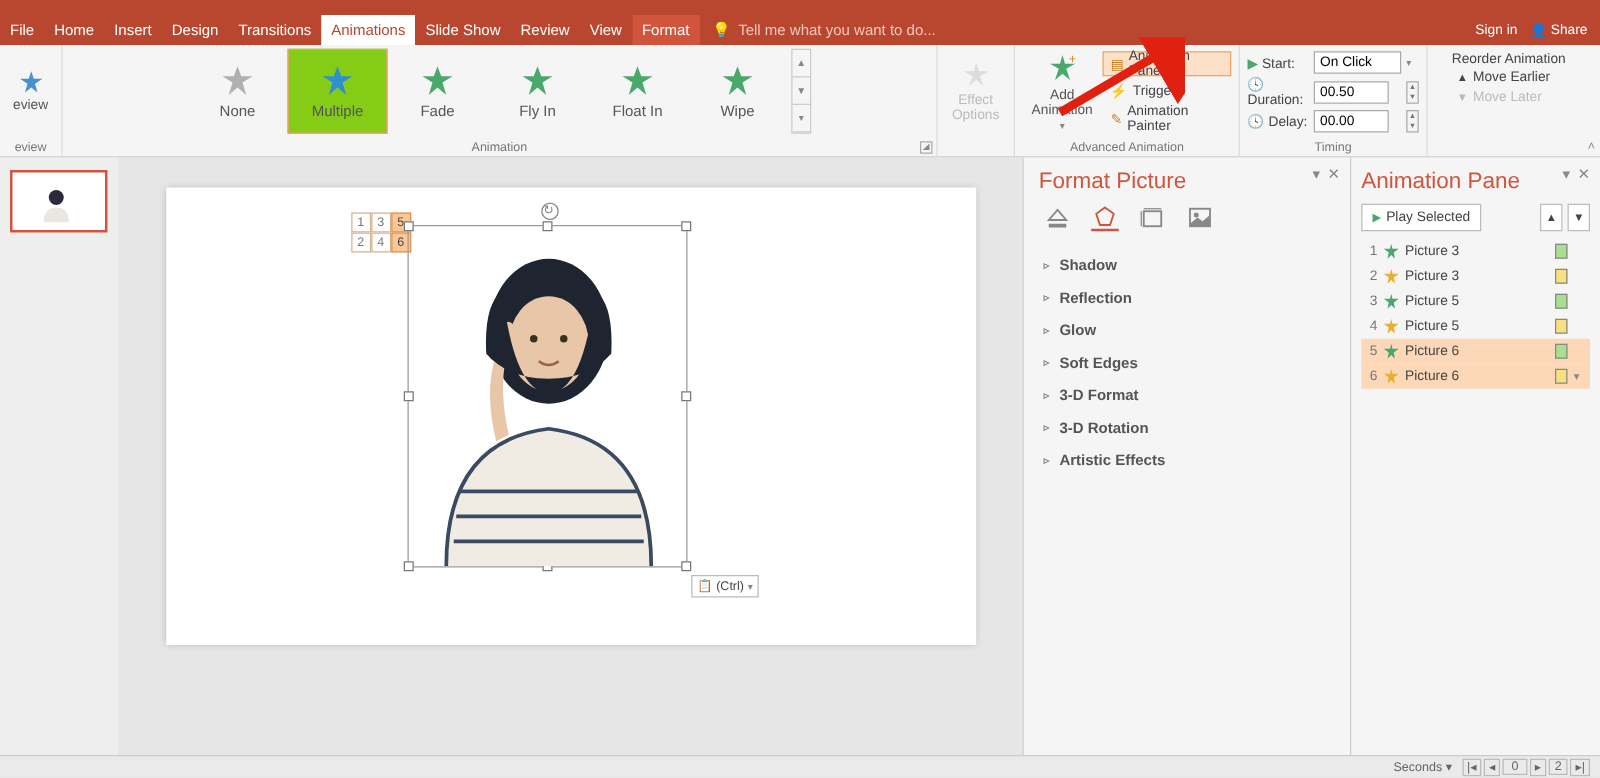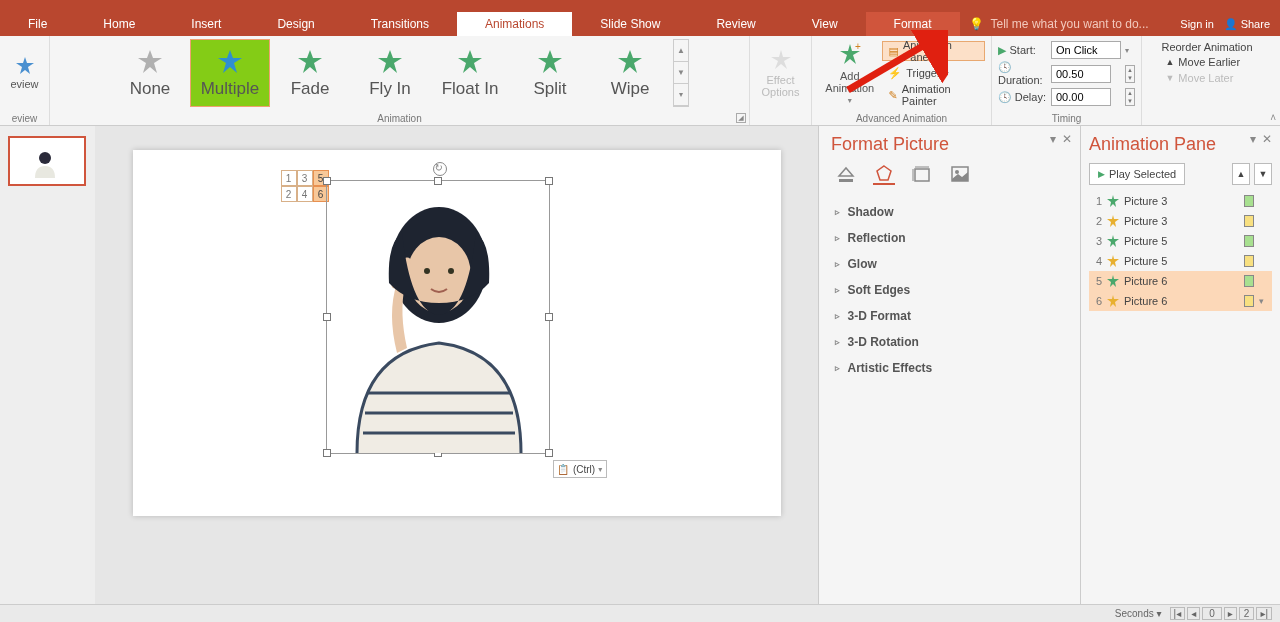--- a/index.html
+++ b/index.html
@@ -1,33 +1,33 @@
 <!DOCTYPE html>
 <html><head>
 <meta charset="utf-8">
 <style>
 * { margin:0; padding:0; box-sizing:border-box; font-family:"Segoe UI",Arial,sans-serif; }
 body { width:1280px; height:622px; background:#e6e6e6; overflow:hidden; font-size:11px; color:#444; position:relative; }
 .titlebar { height:12px; background:#b9472f; display:flex; justify-content:flex-end; align-items:center; padding:0 6px; color:#fff; font-size:11px; }
 .tabbar { height:24px; background:#b9472f; display:flex; align-items:stretch; color:#fff; position:relative; }
-.tab { padding:0 28px; display:flex; align-items:center; font-size:12px; cursor:pointer; }
+.tab { padding:0 8px; display:flex; align-items:center; font-size:12px; cursor:pointer; }
 .tab.active { background:#fff; color:#b9472f; }
 .tab.format { background:#d0553c; }
 .tellme { display:flex; align-items:center; color:#f3c9bd; padding-left:10px; font-size:12px; gap:6px; }
 .signin-wrap { position:absolute; right:10px; top:0; height:24px; display:flex; align-items:center; gap:10px; font-size:11px; }
 .ribbon { height:90px; background:#f5f5f5; border-bottom:1px solid #ccc; display:flex; position:relative; }
 .group { border-right:1px solid #ddd; padding:3px 6px 0 6px; display:flex; flex-direction:column; align-items:center; position:relative; }
 .group-label { position:absolute; bottom:1px; left:0; right:0; text-align:center; font-size:10px; color:#777; }
 .launcher { position:absolute; right:3px; bottom:2px; width:10px; height:10px; border:1px solid #aaa; font-size:7px; text-align:center; line-height:8px; color:#888; }
 .gal { display:flex; align-items:flex-start; gap:0; }
 .anim-item { width:80px; height:68px; display:flex; flex-direction:column; align-items:center; justify-content:center; gap:3px; cursor:pointer; border:1px solid transparent; }
 .anim-item.sel { border:1px solid #f0a070; background:#84cc16; }
 .star { width:28px; height:28px; position:relative; }
 .star svg { width:28px; height:28px; }
-.anim-label { font-size:17px; color:#555; }
+.anim-label { font-size:12px; color:#555; }
 .gal-scroll { width:16px; height:68px; display:flex; flex-direction:column; border:1px solid #ccc; margin-left:3px; }
 .gal-scroll div { flex:1; border-bottom:1px solid #ccc; display:flex; align-items:center; justify-content:center; font-size:8px; color:#888; }
 .bigbtn { width:60px; height:68px; display:flex; flex-direction:column; align-items:center; justify-content:center; gap:2px; text-align:center; font-size:11px; color:#555; cursor:pointer; }
 .bigbtn.disabled { color:#bbb; }
 .adv-right { display:flex; flex-direction:column; gap:2px; padding-top:2px; }
 .pillbtn { height:20px; padding:0 6px; display:flex; align-items:center; gap:4px; font-size:11px; border:1px solid transparent; cursor:pointer; }
 .pillbtn.pressed { background:#fce0c8; border:1px solid #e8a870; }
 .timing-grid { display:grid; grid-template-columns:auto 70px 10px; gap:2px 4px; padding-top:2px; font-size:11px; align-items:center; }
 .timing-grid input { width:60px; height:18px; font-size:11px; border:1px solid #aaa; padding:0 4px; }
 .spin { width:10px; height:18px; border:1px solid #aaa; display:flex; flex-direction:column; }
@@ -146,26 +146,20 @@
         <div class="anim-item">
           <div class="star"><svg viewBox="0 0 28 28">
               <polygon points="14,2 17,10 26,10 18,15 21,25 14,19 7,25 10,15 2,10 11,10" fill="#4aa86c"></polygon>
             </svg></div>
           <div class="anim-label">Float In</div>
         </div>
         <div class="anim-item">
           <div class="star"><svg viewBox="0 0 28 28">
               <polygon points="14,2 17,10 26,10 18,15 21,25 14,19 7,25 10,15 2,10 11,10" fill="#4aa86c"></polygon>
             </svg></div>
-          <div class="anim-label">Split</div>
-        </div>
-        <div class="anim-item">
-          <div class="star"><svg viewBox="0 0 28 28">
-              <polygon points="14,2 17,10 26,10 18,15 21,25 14,19 7,25 10,15 2,10 11,10" fill="#4aa86c"></polygon>
-            </svg></div>
           <div class="anim-label">Wipe</div>
         </div>
         <div class="gal-scroll">
           <div>▲</div>
           <div>▼</div>
           <div>▾</div>
         </div>
       </div>
     <div class="group-label">Animation</div>
     <div class="launcher">◢</div>

